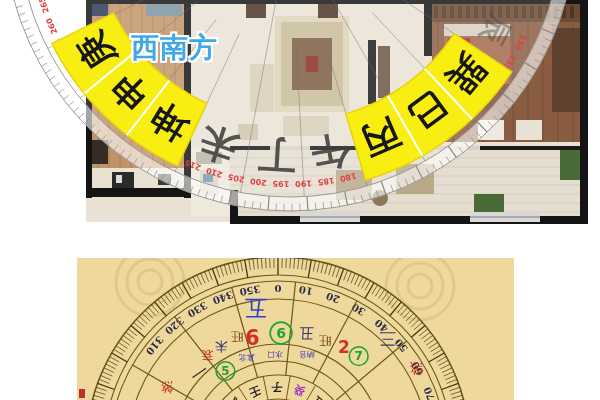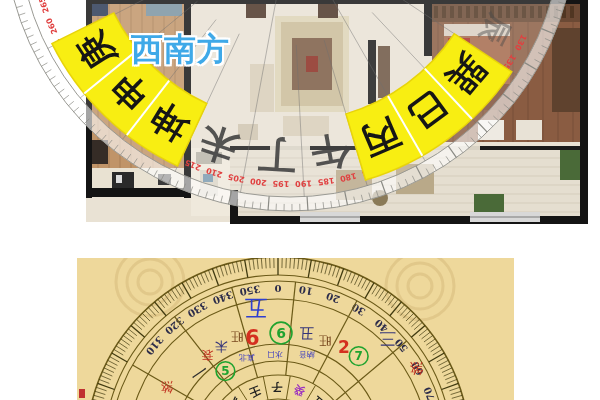--- a/index.html
+++ b/index.html
@@ -1,19 +1,19 @@
 <!DOCTYPE html>
 <html><head>
 <meta charset="utf-8">
 <style>
   html,body{margin:0;padding:0;background:#ffffff;}
   #stage{position:relative;width:600px;height:400px;overflow:hidden;background:#ffffff;
          font-family:"DejaVu Sans","Liberation Sans",sans-serif;}
   #scene{position:absolute;left:0;top:0;}
-  .dir-label{position:absolute;left:131px;top:33px;font-size:32px;font-weight:bold;
+  .dir-label{position:absolute;left:131px;top:33px;font-size:28px;font-weight:bold;
     letter-spacing:1px;line-height:1.05;
     text-shadow:-2px -2px 0 #fff,2px -2px 0 #fff,-2px 2px 0 #fff,2px 2px 0 #fff,
                 0 -2px 0 #fff,0 2px 0 #fff,-2px 0 0 #fff,2px 0 0 #fff;
     font-family:"DejaVu Sans",sans-serif;}
 </style>
 </head>
 <body>
 
 <div id="stage">
   <svg id="scene" width="600" height="400" viewBox="0 0 600 400">

